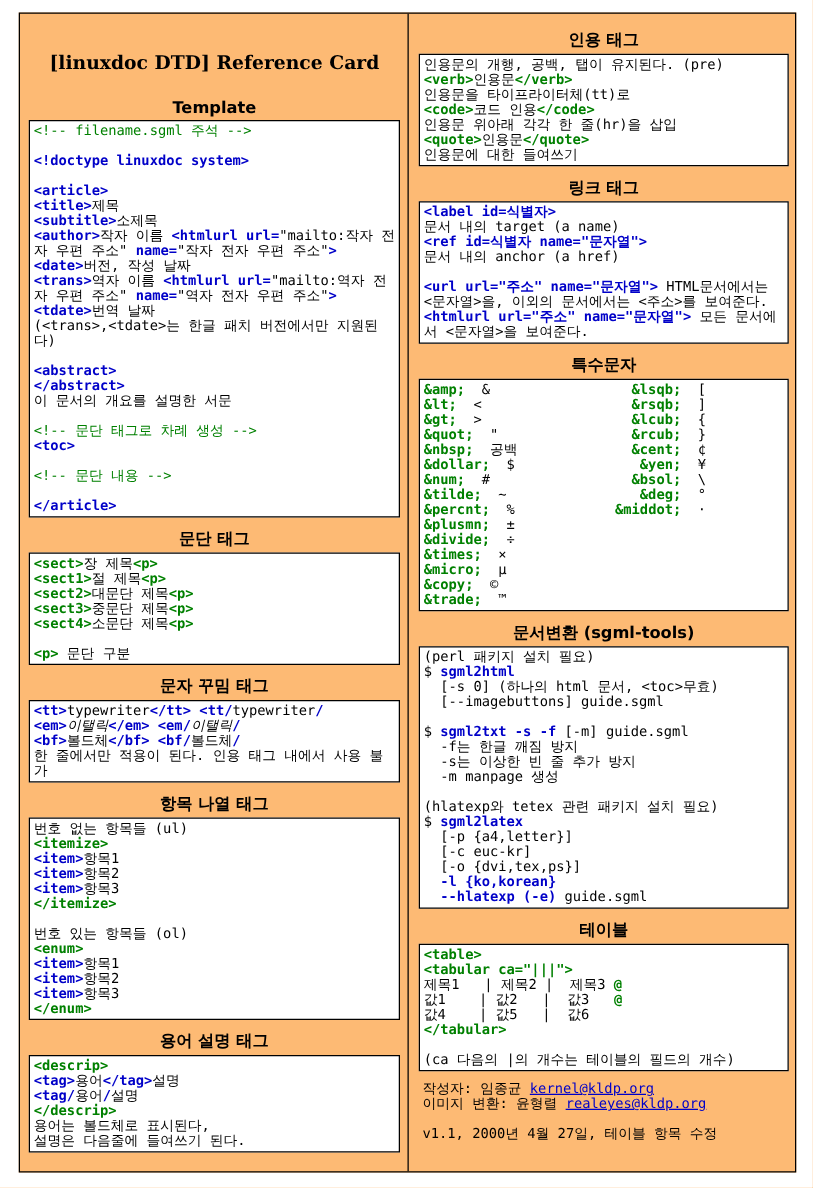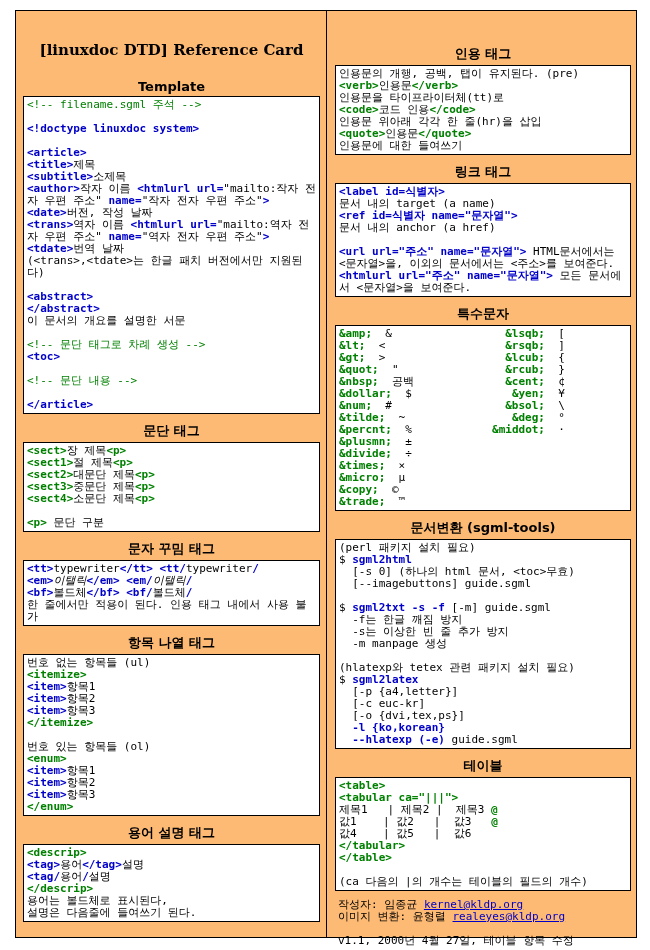--- a/index.html
+++ b/index.html
@@ -5,21 +5,21 @@
   html,body{margin:0;padding:0;width:650px;height:950px;background:#fff;overflow:hidden;}
   .card{position:absolute;left:15px;top:10px;width:620px;height:926px;border:1px solid #000;background:#fdba74;}
   .divider{position:absolute;left:310px;top:0;bottom:0;width:0;border-left:1px solid #000;}
   .col{position:absolute;top:0;}
   .col-left{left:7px;width:297px;}
   .col-right{left:319px;width:296px;}
   .card-title{margin-top:30px;text-align:center;font:bold 15px "DejaVu Serif",serif;color:#000;}
   .sec-h{margin:8px 0 2px;text-align:center;font:bold 13px "DejaVu Sans",sans-serif;color:#000;}
   .sec-h.underline{}
   .sec-h.mt-md{margin-top:20px;}
-  .sec-h.mt-lg{margin-top:34px;}
+  .sec-h.mt-lg{margin-top:12px;}
   .box{border:1px solid #000;padding:2px 3px;font:11px/12px "DejaVu Sans Mono","DejaVu Sans",monospace;color:#000;background:#fff;}
   .ln{white-space:pre-wrap;overflow-wrap:break-word;min-height:12px;}
   .s-b{color:#0000c8;font-weight:bold;}
   .s-g{color:#008000;font-weight:bold;}
   .s-gc{color:#008000;}
   .s-p{color:#000;}
   .s-i{color:#000;font-style:italic;}
   .s-bo{color:#000;font-weight:normal;}
   .s-u{color:#0000c8;text-decoration:underline;cursor:pointer;}
   .special-box{display:flex;}
@@ -187,21 +187,20 @@
       </div>
 
     <div class="sec-h" data-name="heading-table-tags">테이블</div>
     <div class="box" data-name="table-tags-box">
         <div class="ln" data-name="code-line"><span class="s-g" data-name="tag-green">&lt;table&gt;</span></div>
         <div class="ln" data-name="code-line"><span class="s-g" data-name="tag-green">&lt;tabular ca="|||"&gt;</span></div>
         <div class="ln" data-name="code-line"><span class="s-p" data-name="text">제목1   | 제목2 |  제목3 </span><span class="s-g" data-name="tag-green">@</span></div>
         <div class="ln" data-name="code-line"><span class="s-p" data-name="text">값1    | 값2   |  값3   </span><span class="s-g" data-name="tag-green">@</span></div>
         <div class="ln" data-name="code-line"><span class="s-p" data-name="text">값4    | 값5   |  값6</span></div>
         <div class="ln" data-name="code-line"><span class="s-g" data-name="tag-green">&lt;/tabular&gt;</span></div>
-        <div class="ln" data-name="code-line"><span class="s-g" data-name="tag-green">&lt;/table&gt;</span></div>
         <div class="ln" data-name="code-line">&nbsp;</div>
         <div class="ln" data-name="code-line"><span class="s-p" data-name="text">(ca 다음의 |의 개수는 테이블의 필드의 개수)</span></div>
       </div>
 
     <div class="footer" data-name="footer">
         <div class="ln" data-name="code-line"><span class="s-p" data-name="text">작성자: 임종균 </span><span class="s-u" data-name="email-link">kernel@kldp.org</span></div>
         <div class="ln" data-name="code-line"><span class="s-p" data-name="text">이미지 변환: 윤형렬 </span><span class="s-u" data-name="email-link">realeyes@kldp.org</span></div>
         <div class="ln" data-name="code-line">&nbsp;</div>
         <div class="ln" data-name="code-line"><span class="s-p" data-name="text">v1.1, 2000년 4월 27일, 테이블 항목 수정</span></div>
       </div>

